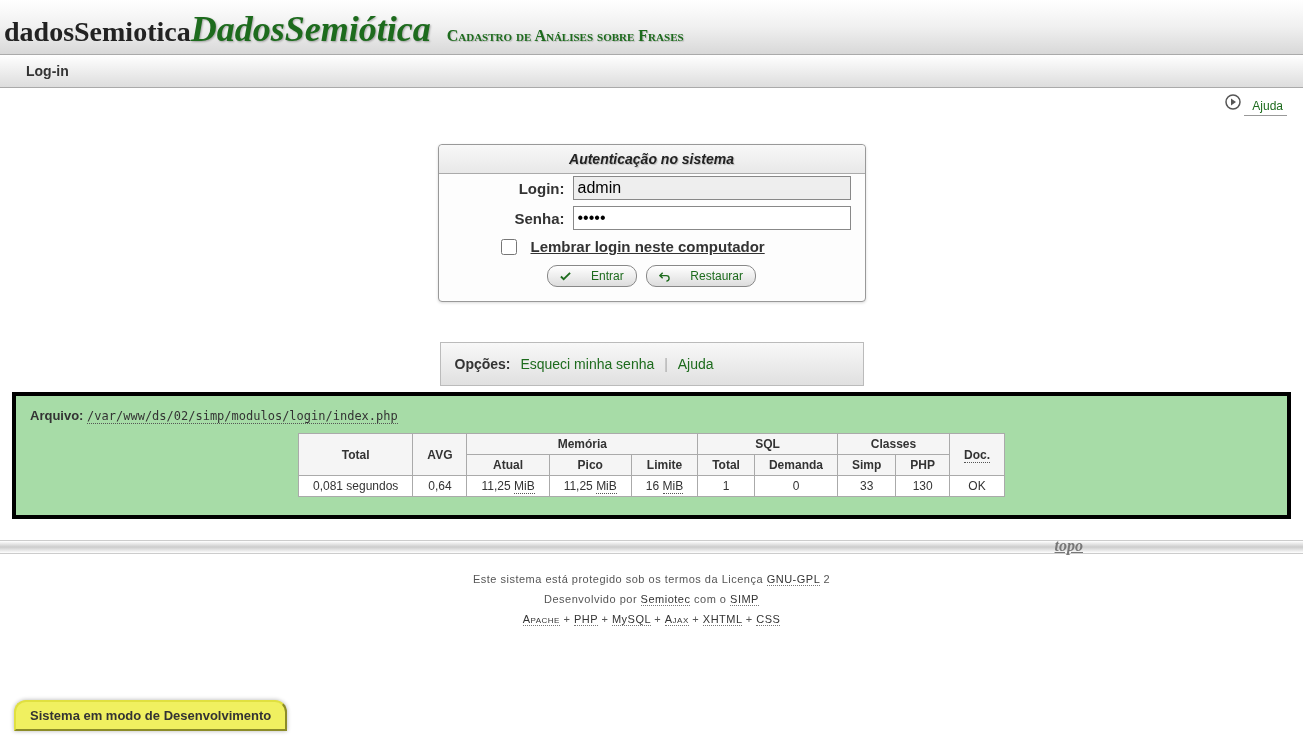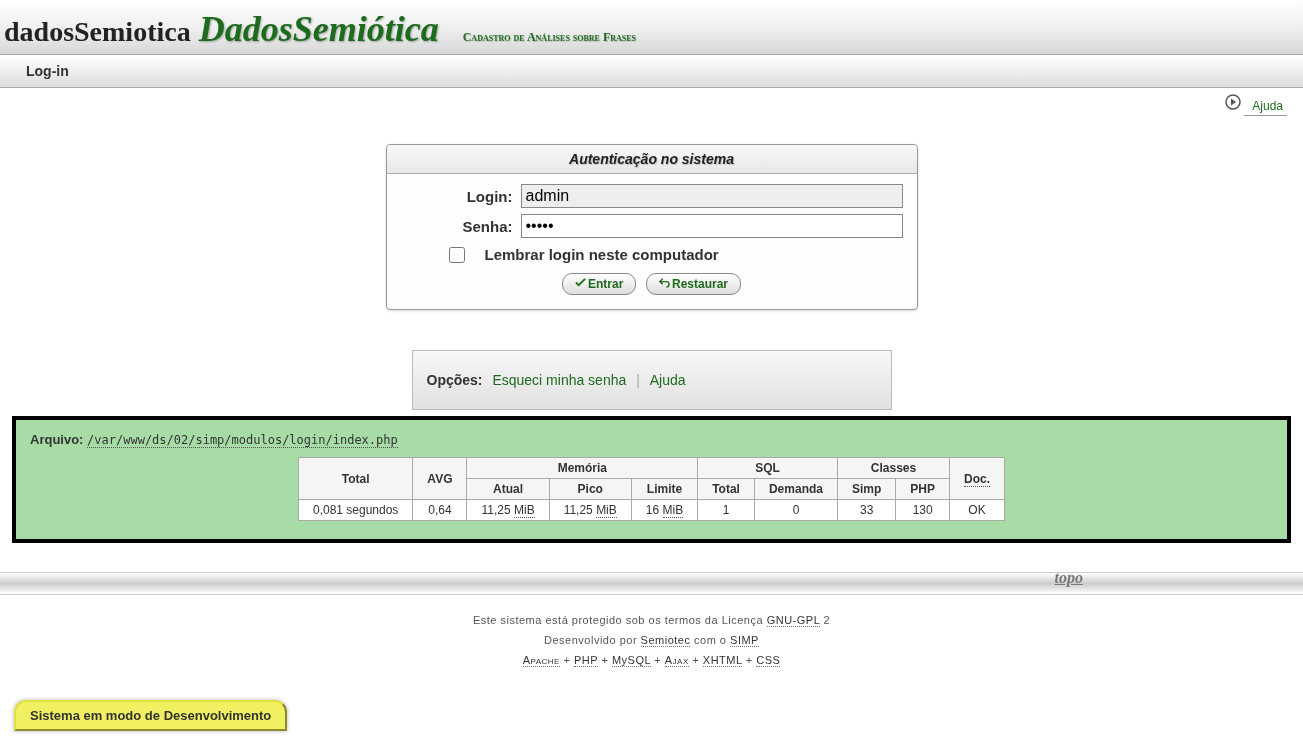--- a/index.html
+++ b/index.html
@@ -1,56 +1,56 @@
 <!DOCTYPE html>
 <html><head>
 <meta charset="utf-8">
 <style>
 * { box-sizing: border-box; margin: 0; padding: 0; }
 body { font-family: Verdana, Arial, sans-serif; font-size: 13px; background: #fff; color: #333; }
 
-.header { background: linear-gradient(to bottom, #fff 0%, #f0f0f0 50%, #d8d8d8 100%); border-bottom: 1px solid #aaa; padding: 8px 0 4px 4px; display: flex; align-items: baseline; gap: 8px; }
+.header { background: linear-gradient(to bottom, #fff 0%, #f0f0f0 50%, #d8d8d8 100%); border-bottom: 1px solid #aaa; padding: 8px 0 4px 4px; display: flex; align-items: baseline; }
 .logo-small { font-family: Georgia, serif; font-size: 28px; font-weight: bold; color: #222; }
 .logo-big { font-family: Georgia, serif; font-size: 36px; font-weight: bold; font-style: italic; color: #1d6b1d; text-shadow: 1px 1px 2px rgba(0,0,0,0.3); }
-.tagline { font-family: Georgia, serif; font-size: 12px; font-weight: bold; font-variant: small-caps; color: #1d6b1d; margin-left: 16px; text-shadow: 1px 1px 1px rgba(0,0,0,0.2); }
+.tagline { font-family: Georgia, serif; font-size: 16px; font-weight: bold; font-variant: small-caps; color: #1d6b1d; margin-left: 16px; text-shadow: 1px 1px 1px rgba(0,0,0,0.2); }
 
 .menubar { background: linear-gradient(to bottom, #fff 0%, #eee 50%, #ddd 100%); border-bottom: 1px solid #aaa; padding: 8px 26px; font-weight: bold; color: #333; font-size: 14px; }
 
 .toolbar-right { text-align: right; padding: 6px 16px 0 0; }
 .toolbar-right a { color: #1d6b1d; text-decoration: none; border-bottom: 1px solid #999; padding: 2px 4px; font-size: 12px; display: inline-flex; align-items: center; gap: 4px; }
 .icon-circle { display: inline-block; width: 16px; height: 16px; border-radius: 50%; }
 
-.auth-box { width: 532px; margin: 28px auto 0; border: 1px solid #999; border-radius: 4px; box-shadow: 0 1px 3px rgba(0,0,0,0.15); background: #fdfdfd; }
+.auth-box { width: 428px; margin: 28px auto 0; border: 1px solid #999; border-radius: 4px; box-shadow: 0 1px 3px rgba(0,0,0,0.15); background: #fdfdfd; }
 .auth-title { text-align: center; font-weight: bold; font-style: italic; font-size: 14px; padding: 6px; color: #222; text-shadow: 1px 1px 1px rgba(0,0,0,0.2); border-bottom: 1px solid #aaa; background: linear-gradient(to bottom, #f8f8f8, #e8e8e8); border-radius: 4px 4px 0 0; }
-.auth-body { padding: 10px 14px 14px; border-radius: 6px; }
+.auth-body { padding: 2px 14px 14px; border-radius: 6px; }
 .form-row { display: flex; align-items: center; margin-bottom: 6px; gap: 8px; }
 .form-row label { width: 112px; text-align: right; font-weight: bold; font-size: 15px; }
 .form-row input[type=text], .form-row input[type=password] { flex: 1; border: 1px solid #888; background: #eeeeee; padding: 2px 4px; font-size: 16px; font-family: sans-serif; }
-.check-row { display: flex; align-items: center; gap: 20px; padding-left: 48px; margin: 8px 0 10px; }
+.check-row { display: flex; align-items: center; gap: 14px; padding-left: 48px; margin: 8px 0 10px; text-decoration: underline; }
 .check-row label { font-weight: bold; font-size: 15px; }
 .check-row input[type=checkbox] { width: 16px; height: 16px; }
 .btn-row { text-align: center; }
-.btn { display: inline-flex; align-items: flex-start; gap: 2px; border: 1px solid #888; border-radius: 10px; background: linear-gradient(to bottom, #fff, #ddd); padding: 3px 12px; font-weight: bold; font-size: 12px; color: #1d6b1d; cursor: pointer; margin: 0 3px; }
+.btn { display: inline-flex; align-items: center; gap: 20px; border: 1px solid #888; border-radius: 10px; background: linear-gradient(to bottom, #fff, #ddd); padding: 3px 12px; font-weight: normal; font-size: 12px; color: #1d6b1d; cursor: pointer; margin: 0 3px; }
 .btn svg { width: 11px; height: 11px; }
 
-.options-bar { width: 480px; margin: 40px auto 0; background: linear-gradient(to bottom, #f8f8f8, #e0e0e0); border: 1px solid #bbb; padding: 21px 14px; font-size: 14px; }
+.options-bar { width: 424px; margin: 40px auto 0; background: linear-gradient(to bottom, #f8f8f8, #e0e0e0); border: 1px solid #bbb; padding: 13px 14px; font-size: 14px; }
 .options-bar .lbl { font-weight: bold; }
 .options-bar a { color: #1d6b1d; text-decoration: none; padding: 0 6px; }
 .sep { color: #aaa; }
 
 .debug-panel { margin: 6px 12px; background: #a7dca7; border: 4px solid #000000; padding: 12px 14px 18px; }
 .debug-panel .file-line { font-size: 13px; margin-bottom: 10px; }
 .debug-panel .file-line .lbl { font-weight: bold; }
 .debug-panel .file-line .path { font-family: monospace; font-size: 12px; border-bottom: 1px dotted #555; }
 .perf-table { border-collapse: collapse; margin: 0 auto; background: #fff; font-size: 12px; }
 .perf-table th, .perf-table td { border: 1px solid #aaa; padding: 3px 14px; text-align: center; }
 .perf-table th { font-weight: bold; background: #f5f5f5; }
 .abbr { border-bottom: 1px dotted #555; }
 
-.footer-sep { height: 23px; background: linear-gradient(to bottom, #fff, #ccc, #fff); margin-top: 29px; border-top: 1px solid #ccc; border-bottom: 1px solid #ccc; position: relative; }
+.footer-sep { height: 14px; background: linear-gradient(to bottom, #fff, #ccc, #fff); margin-top: 21px; border-top: 1px solid #ccc; border-bottom: 1px solid #ccc; position: relative; }
 .topo-link { position: absolute; right: 220px; top: -4px; font-style: italic; font-weight: bold; color: #777; font-family: Georgia, serif; font-size: 16px; }
 .footer { text-align: center; font-size: 11px; color: #555; padding: 16px 0; line-height: 1.8; letter-spacing: 0.5px; }
 .footer a { color: #333; text-decoration: none; border-bottom: 1px dotted #777; margin-top: 37px; }
 
 .dev-badge { position: fixed; bottom: 8px; left: 14px; background: #f0f060; border: 2px outset #e0e040; padding: 6px 14px; font-weight: bold; font-size: 13px; border-radius: 12px 12px 0 0; box-shadow: 0 0 4px rgba(0,0,0,0.3); }
 </style>
 </head>
 <body>
 
 <div class="header">

